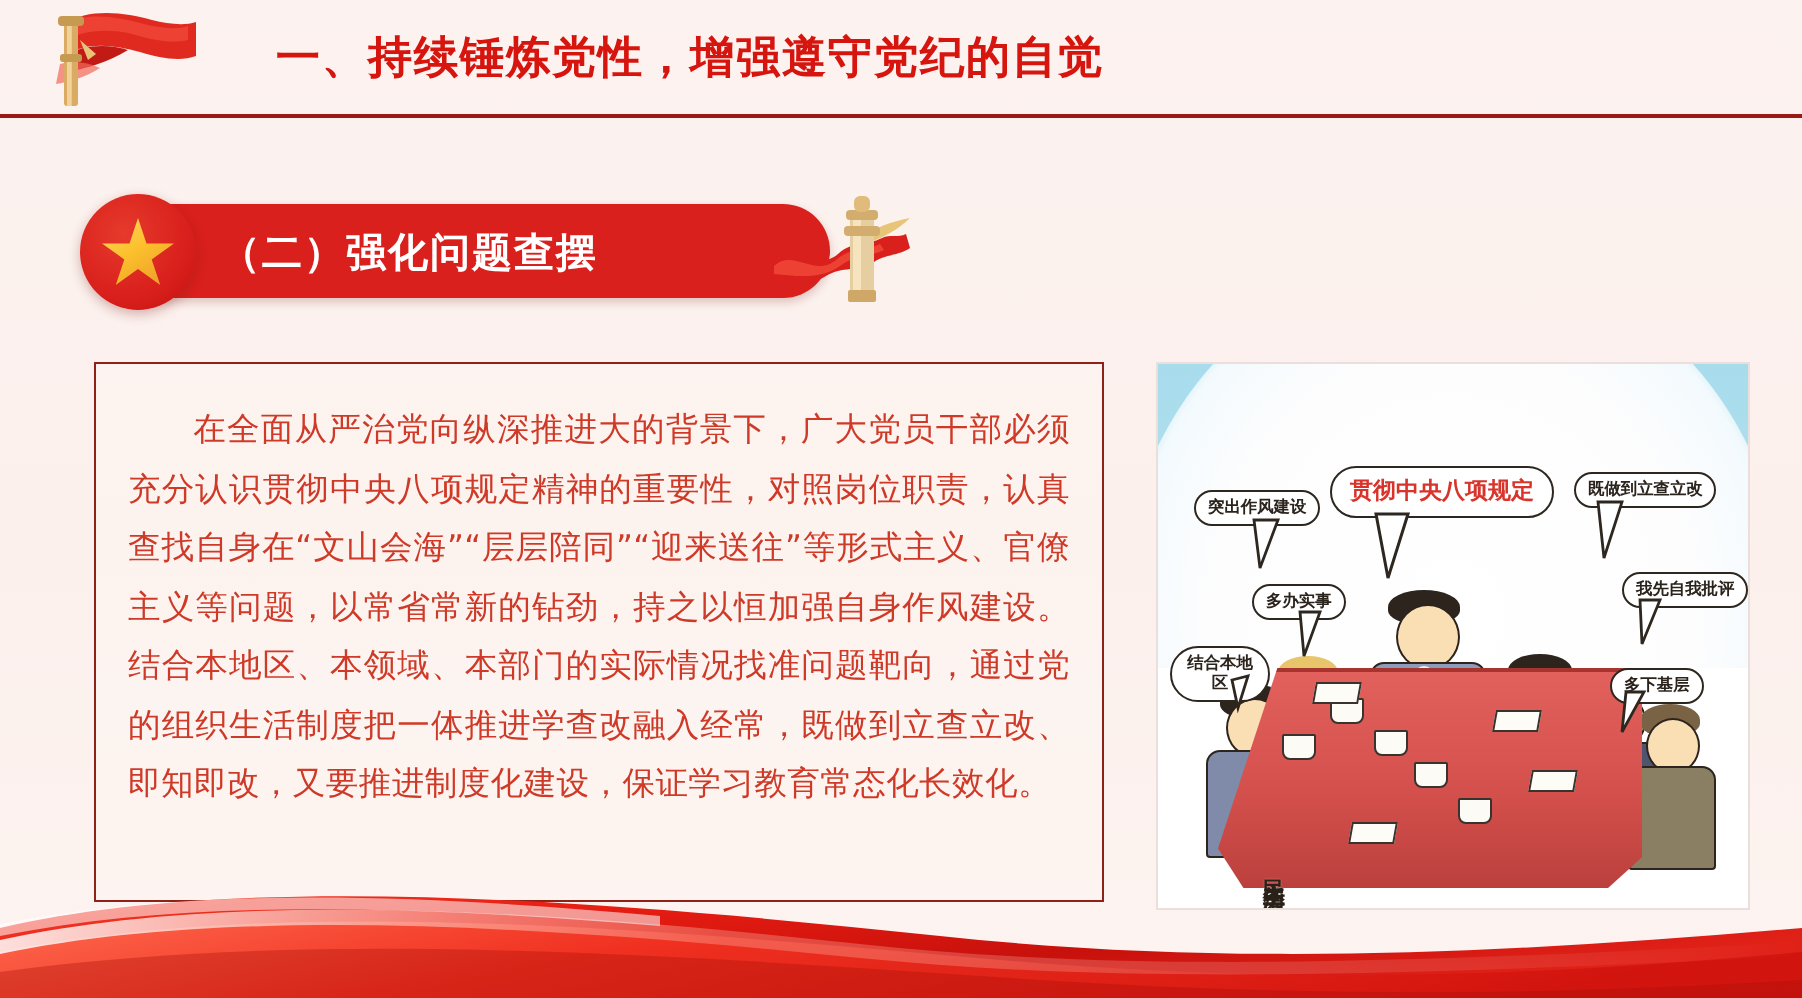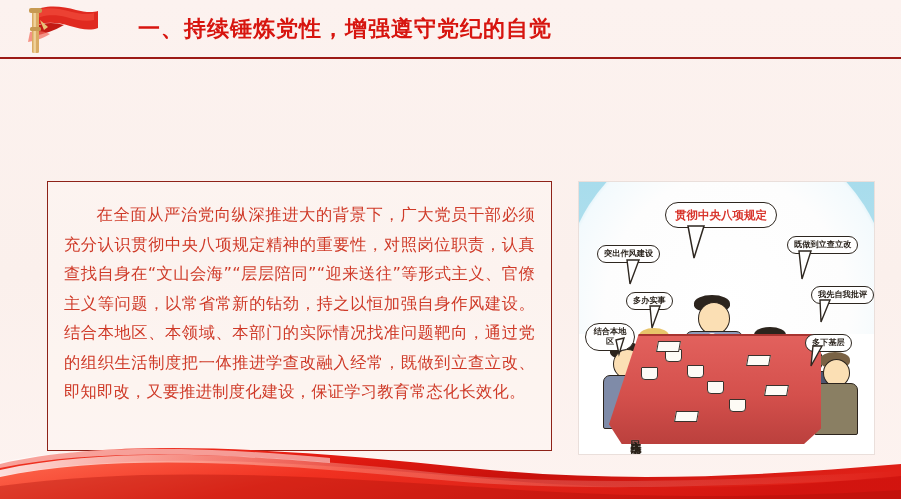--- a/index.html
+++ b/index.html
@@ -199,20 +199,21 @@
     white-space: nowrap;
     text-align: center;
   }
   .bubble.big {
     font-size: 11.5px;
     line-height: 14px;
     color: #d8342b;
     border-width: 1.8px;
     padding: 5px 9px;
     border-radius: 17px;
+    margin-top: 31px;
   }
   .bubble .tail {
     position: absolute;
     width: 0; height: 0;
   }
   .bubble-wrap2 { white-space: normal; width: 34px; }
 
   
   #bottom-ribbon {
     position: absolute;
@@ -238,20 +239,40 @@
         <rect x="19.5" y="5" width="2.4" height="44" fill="#f0d29a"></rect>
         <rect x="15" y="4" width="13" height="5" rx="2" fill="#c79a52"></rect>
         <rect x="16" y="23" width="11" height="4" rx="1.5" fill="#c79a52"></rect>
         <path d="M26 16 L34 23 L30 26 Z" fill="#e8c478"></path>
       </svg>
     </div>
     <div class="header-title">一、持续锤炼党性，增强遵守党纪的自觉</div>
     <div class="header-divider"></div>
   </div>
 
+  <div id="section-banner">
+    <div class="banner-bar"></div>
+    <div class="banner-deco">
+      <svg viewBox="0 0 75 62" width="75" height="62">
+        <path d="M0 38 C12 26, 22 44, 34 34 C42 27, 48 30, 56 26 C60 24, 64 26, 68 24 L70 31 C64 35, 58 34, 52 38 C44 43, 36 40, 28 45 C18 51, 8 48, 0 47 Z" fill="#d9201c"></path>
+        <path d="M2 40 C12 31, 22 46, 33 37 C41 30, 47 33, 55 29 L57 32 C49 36, 43 34, 35 40 C25 47, 13 45, 2 44 Z" fill="#f04a3a" opacity="0.8"></path>
+        <path d="M46 26 C54 20, 60 18, 70 16 C64 22, 56 26, 48 29 Z" fill="#e8c478"></path>
+        <rect x="40" y="16" width="12" height="40" fill="#e6ceA0"></rect>
+        <rect x="41.5" y="16" width="4" height="40" fill="#f5e4bd"></rect>
+        <rect x="37" y="20" width="18" height="5" rx="2" fill="#d3ad6e"></rect>
+        <rect x="38" y="12" width="16" height="5" rx="2" fill="#d3ad6e"></rect>
+        <rect x="42" y="5" width="8" height="8" rx="3" fill="#e0bb7c"></rect>
+        <rect x="39" y="52" width="14" height="6" rx="1" fill="#cfa766"></rect>
+      </svg>
+    </div>
+    <div class="banner-circle">
+      <div class="banner-star"></div>
+    </div>
+    <div class="banner-label">（二）强化问题查摆</div>
+  </div>
 
   <div id="text-box">
     <p class="body-paragraph">在全面从严治党向纵深推进大的背景下，广大党员干部必须充分认识贯彻中央八项规定精神的重要性，对照岗位职责，认真查找自身在“文山会海”“层层陪同”“迎来送往”等形式主义、官僚主义等问题，以常省常新的钻劲，持之以恒加强自身作风建设。结合本地区、本领域、本部门的实际情况找准问题靶向，通过党的组织生活制度把一体推进学查改融入经常，既做到立查立改、即知即改，又要推进制度化建设，保证学习教育常态化长效化。</p>
   </div>
 
   <div id="illustration">
     <div class="illus-dome"></div>
     <div class="illus-floor"></div>
 
     <div class="person" style="left:118px; top:118px;">

